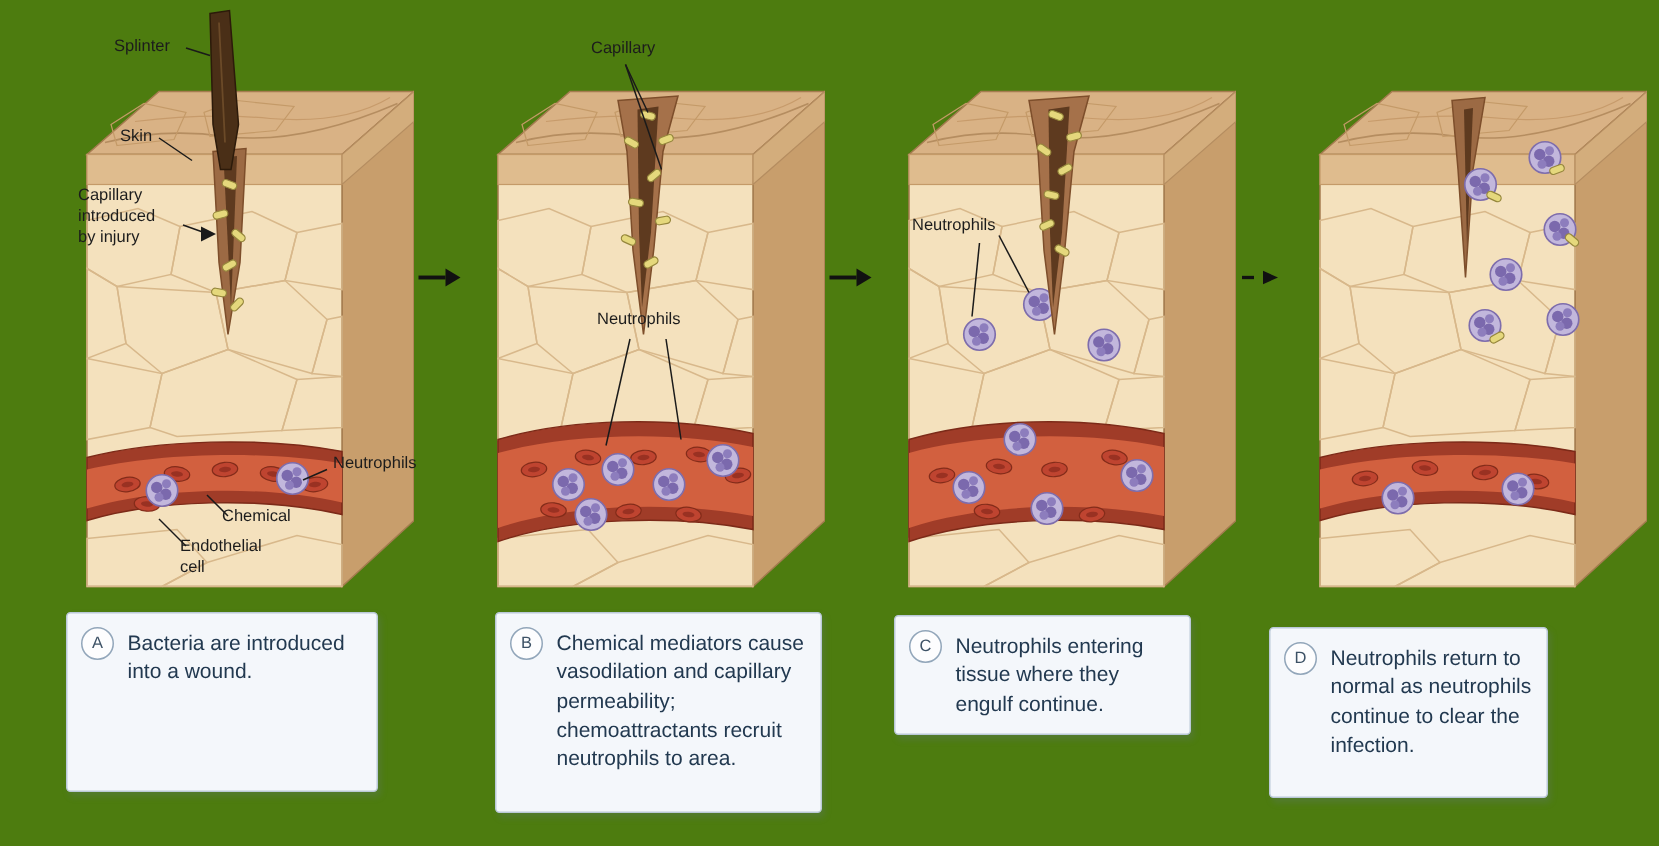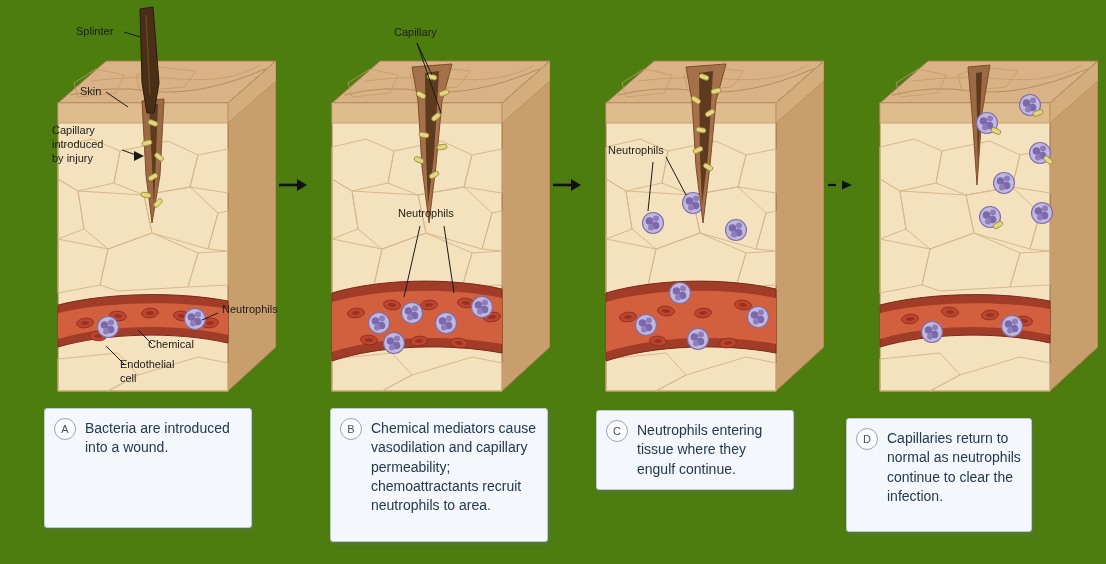--- a/index.html
+++ b/index.html
@@ -263,17 +263,17 @@
     <div class="cap" style="left:330px;top:8px;width:216px;height:132px">
       <div class="badge">B</div>
       <div class="cap-text">Chemical mediators cause vasodilation and capillary permeability; chemoattractants recruit neutrophils to area.</div>
     </div>
     <div class="cap" style="left:596px;top:10px;width:196px;height:78px">
       <div class="badge">C</div>
       <div class="cap-text">Neutrophils entering tissue where they engulf continue.</div>
     </div>
     <div class="cap" style="left:846px;top:18px;width:184px;height:112px">
       <div class="badge">D</div>
-      <div class="cap-text">Capillaries return to normal as neutrophils continue to clear the infection.</div>
+      <div class="cap-text">Neutrophils return to normal as neutrophils continue to clear the infection.</div>
     </div>
   </div>
 
 </div>
 
 </body></html>

